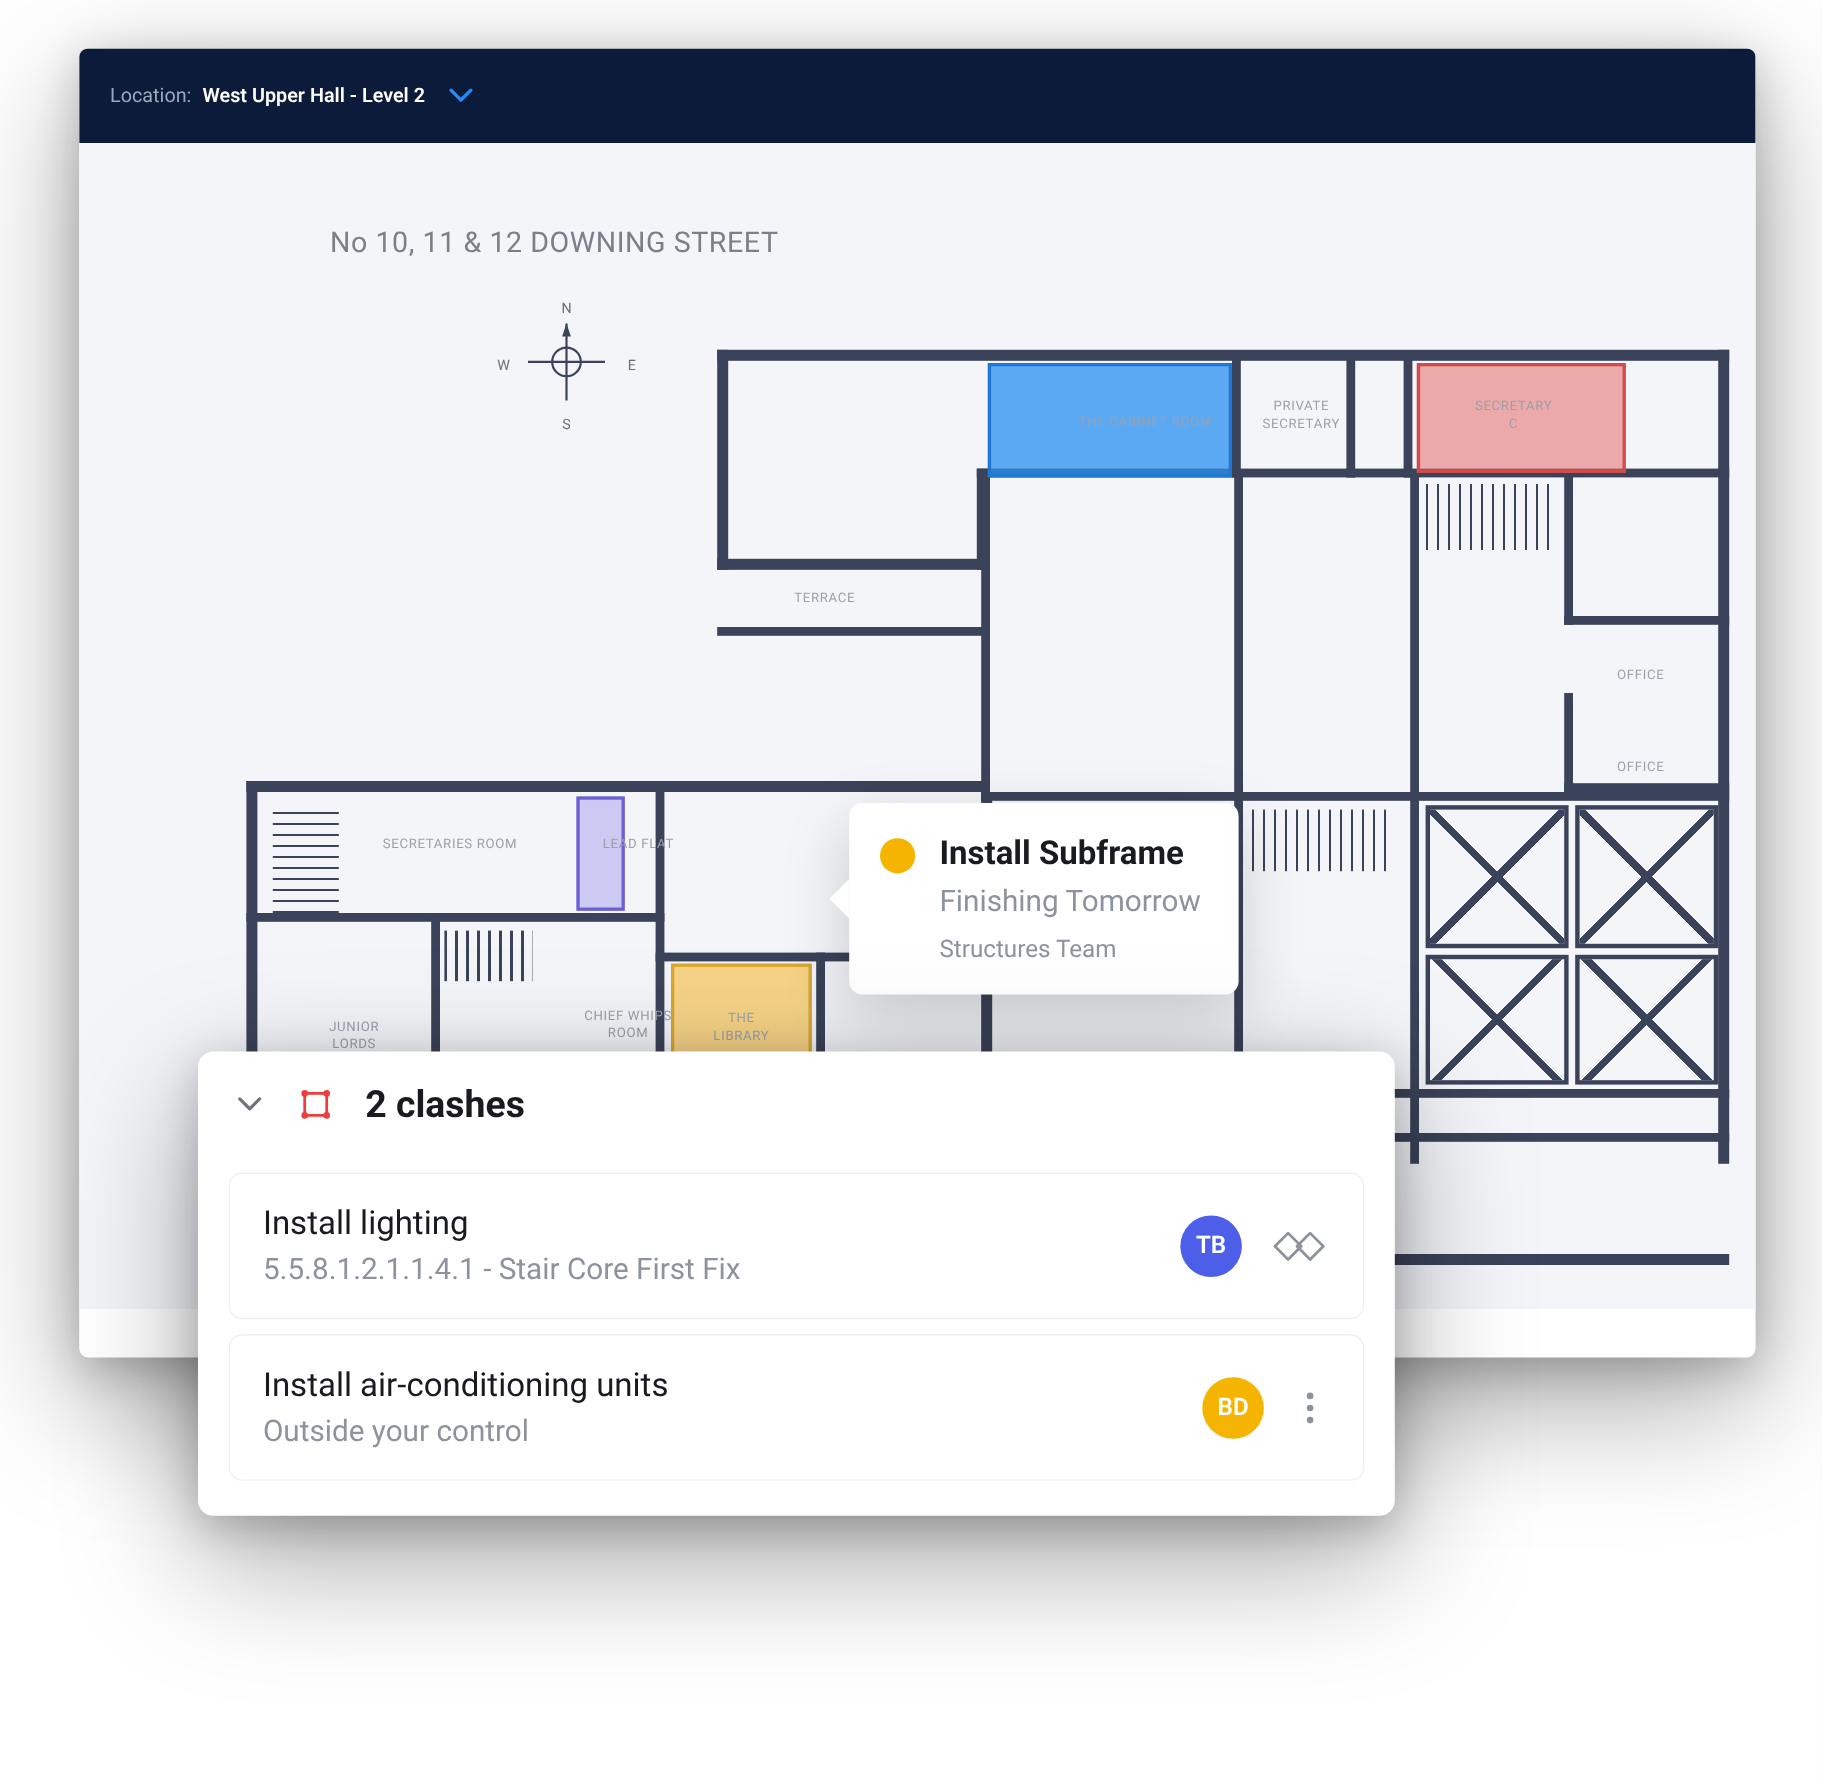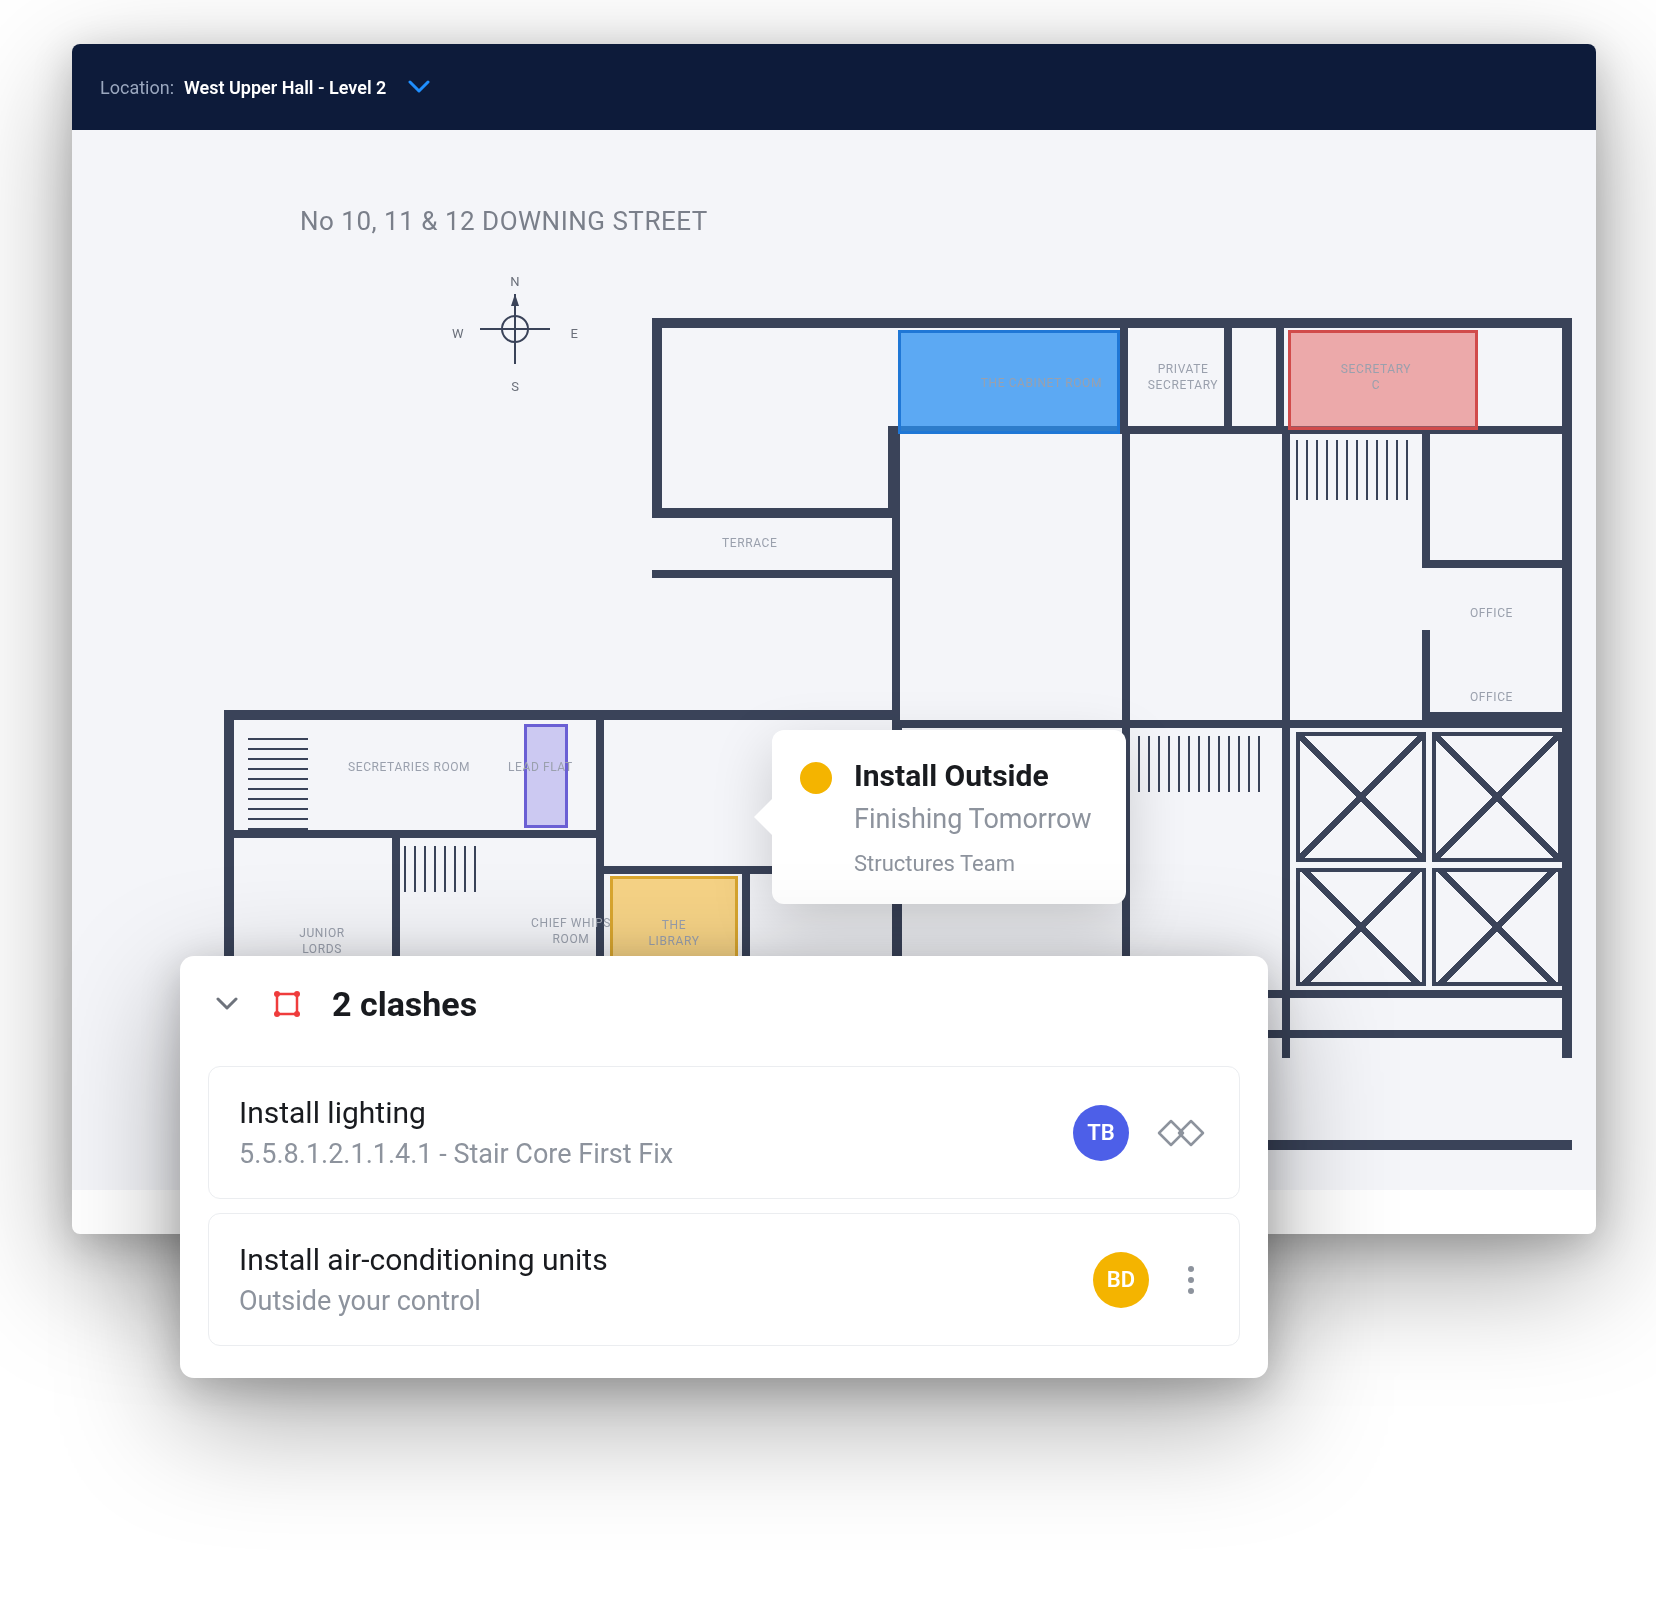--- a/index.html
+++ b/index.html
@@ -275,41 +275,41 @@
       <div class="room-label" style="left:730px; top:106px; width:180px; white-space:pre-line;text-align:right;">THE CABINET ROOM</div>
       <div class="room-label" style="left:946px; top:92px; width:90px; white-space:pre-line;">PRIVATE
 SECRETARY</div>
       <div class="room-label" style="left:1114px; top:92px; width:140px; white-space:pre-line;">SECRETARY
 C</div>
       <div class="room-label" style="left:530px; top:266px;">TERRACE</div>
       <div class="room-label" style="left:1278px; top:336px;">OFFICE</div>
       <div class="room-label" style="left:1278px; top:420px;">OFFICE</div>
       <div class="room-label" style="left:760px; top:484px;">DINING</div>
       <div class="room-label" style="left:156px; top:490px;">SECRETARIES ROOM</div>
-      <div class="room-label" style="left:316px; top:490px;">LEAD FLAT</div>
+      <div class="room-label" style="left:332px; top:490px;padding-left:24px;">LEAD FLAT</div>
       <div class="room-label" style="left:336px; top:646px; width:86px; white-space:pre-line;">CHIEF WHIPS
 ROOM</div>
       <div class="room-label" style="left:442px; top:648px; width:80px; white-space:pre-line;">THE
 LIBRARY</div>
       <div class="room-label" style="left:80px; top:656px; width:100px; white-space:pre-line;">JUNIOR
 LORDS
 ROOM</div>
       <div class="room-label" style="left:120px; top:850px;">CONFERENCE</div>
       <div class="room-label" style="left:720px; top:800px; width:110px; white-space:pre-line;">ENTRANCE
 HALL
 No 11</div>
       <div class="room-label" style="left:958px; top:800px; width:110px; white-space:pre-line;">ENTRANCE
 HALL
 No 10</div>
     </div>
 
     <div class="popover" style="left:700px; top:600px;">
       <div class="dot-status" style="background:#f4b400;"></div>
       <div class="popover-content">
-        <div class="pop-title">Install Outside</div>
+        <div class="pop-title">Install Subframe</div>
         <div class="pop-sub">Finishing Tomorrow</div>
         <div class="pop-team">Structures Team</div>
       </div>
     </div>
 
   </div>
 </div>
 
 <div class="clashes-panel">
   <div class="clash-header">

